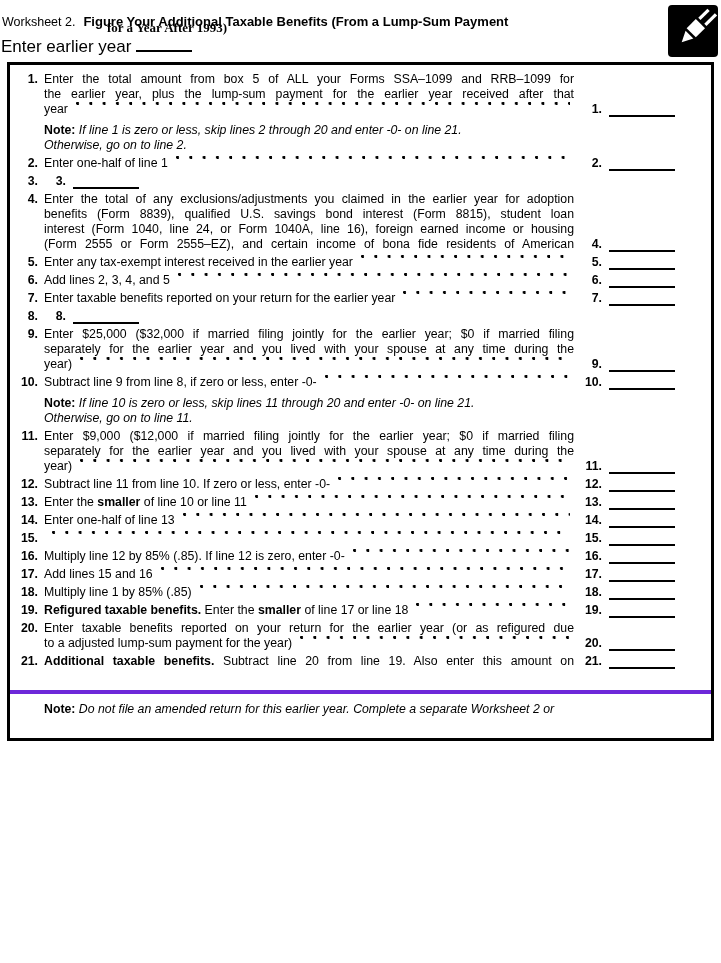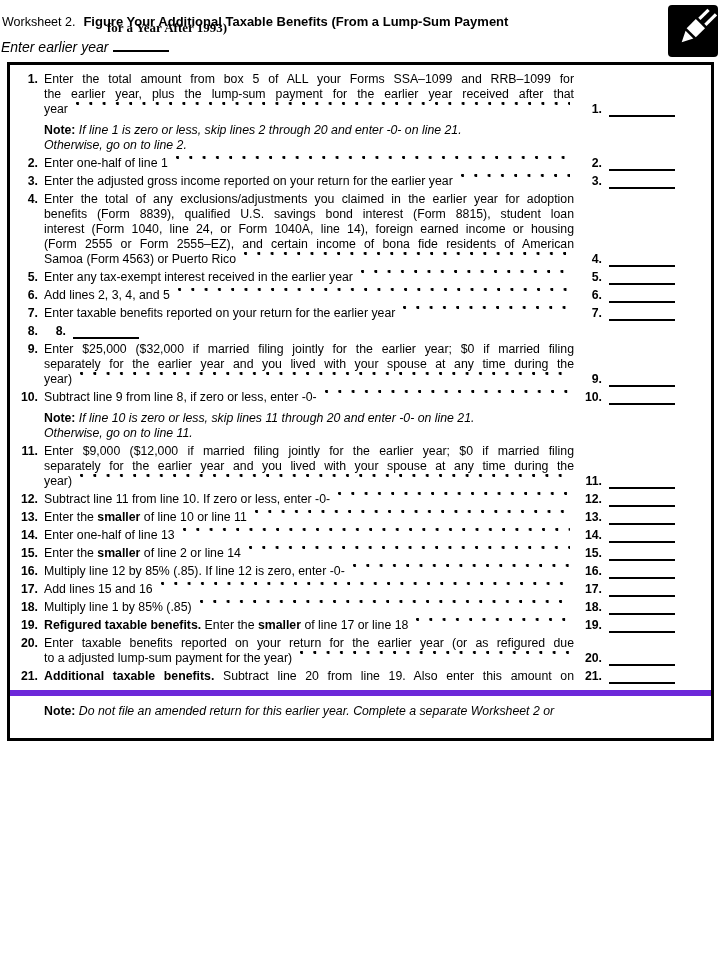--- a/index.html
+++ b/index.html
@@ -10,21 +10,21 @@
   }
   .seg-b{font-weight:700;}
   .seg-i{font-style:italic;}
 
   
   .hline1{position:absolute;left:2px;top:14px;white-space:nowrap;}
   .ws-label{font-size:12.5px;}
   .title-bold{font-weight:700;font-size:13px;}
   .hline1 .title-bold{margin-left:8px;}
   .hline2{position:absolute;left:107px;top:20px;white-space:nowrap;font-family:Liberation Serif, serif;}
-  .earlier-year{position:absolute;left:1px;top:38px;white-space:nowrap;font-size:14px;font-style:italic;}
+  .earlier-year{position:absolute;left:1px;top:38px;white-space:nowrap;font-size:17px;}
   .ey-blank{display:inline-block;width:56px;height:12px;border-bottom:2px solid #000;margin-left:5px;}
   .pencil-wrap{position:absolute;left:668px;top:5px;width:50px;height:52px;}
 
   
   .main-box{
     position:absolute;left:7px;top:62px;width:707px;height:679px;
     border:3px solid #000;box-sizing:border-box;background:#fff;
   }
   .rows{height:625px;overflow:hidden;padding-top:7px;box-sizing:border-box;}
   .row{display:flex;align-items:flex-start;margin-top:3px;}
@@ -39,21 +39,21 @@
     flex:1 1 auto;height:3px;margin:0 4px 3px 8px;min-width:10px;
     background-image:radial-gradient(circle at 1.6px 1.4px,#000 1.35px,rgba(0,0,0,0) 1.75px);
     background-size:13.3px 3px;background-repeat:repeat-x;
   }
   .amountcol{align-self:flex-end;display:flex;align-items:flex-end;width:135px;flex:0 0 135px;}
   .rn{width:28px;text-align:right;font-weight:700;}
   .blank{width:66px;height:13px;margin-left:7px;border-bottom:2px solid #000;}
   .note-line{white-space:nowrap;}
 
   
-  .footer{border-top:6px solid #6d28d9;padding:8px 24px 0 34px;height:45px;box-sizing:border-box;overflow:hidden;}
+  .footer{border-top:4px solid #6d28d9;padding:8px 24px 0 34px;height:45px;box-sizing:border-box;overflow:hidden;}
   .footer-line{line-height:15.5px;white-space:nowrap;}
 </style>
 </head>
 <body>
 
 <div class="hline1">
   <span class="ws-label">Worksheet 2.</span><span class="title-bold">Figure Your Additional Taxable Benefits (From a Lump-Sum Payment</span>
 </div>
 <div class="hline2 title-bold">for a Year After 1993)</div>
 <div class="earlier-year">
@@ -104,42 +104,32 @@
             <div class="leader"></div>
           </div>
         </div>
         <div class="amountcol">
           <span class="rn">2.</span>
           <span class="blank"></span>
         </div>
       </div>
       <div class="row item">
         <span class="num">3.</span>
-        <div class="rtext">
-          <div class="lastline">
-            <span class="lt"><span>Enter the adjusted gross income reported on your return for the earlier year</span></span>
-            <div class="leader"></div>
-          </div>
-        </div>
         <div class="amountcol">
           <span class="rn">3.</span>
           <span class="blank"></span>
         </div>
       </div>
       <div class="row item">
         <span class="num">4.</span>
         <div class="rtext">
           <div class="jline"><span>Enter the total of any exclusions/adjustments you claimed in the earlier year for adoption</span></div>
           <div class="jline"><span>benefits (Form 8839), qualified U.S. savings bond interest (Form 8815), student loan</span></div>
-          <div class="jline"><span>interest (Form 1040, line 24, or Form 1040A, line 14), foreign earned income or housing</span></div>
+          <div class="jline"><span>interest (Form 1040, line 24, or Form 1040A, line 16), foreign earned income or housing</span></div>
           <div class="jline"><span>(Form 2555 or Form 2555–EZ), and certain income of bona fide residents of American</span></div>
-          <div class="lastline">
-            <span class="lt"><span>Samoa (Form 4563) or Puerto Rico</span></span>
-            <div class="leader"></div>
-          </div>
         </div>
         <div class="amountcol">
           <span class="rn">4.</span>
           <span class="blank"></span>
         </div>
       </div>
       <div class="row item">
         <span class="num">5.</span>
         <div class="rtext">
           <div class="lastline">
@@ -271,21 +261,20 @@
         </div>
         <div class="amountcol">
           <span class="rn">14.</span>
           <span class="blank"></span>
         </div>
       </div>
       <div class="row item">
         <span class="num">15.</span>
         <div class="rtext">
           <div class="lastline">
-            <span class="lt"><span>Enter the </span><span class="seg-b ">smaller</span><span> of line 2 or line 14</span></span>
             <div class="leader"></div>
           </div>
         </div>
         <div class="amountcol">
           <span class="rn">15.</span>
           <span class="blank"></span>
         </div>
       </div>
       <div class="row item">
         <span class="num">16.</span>

